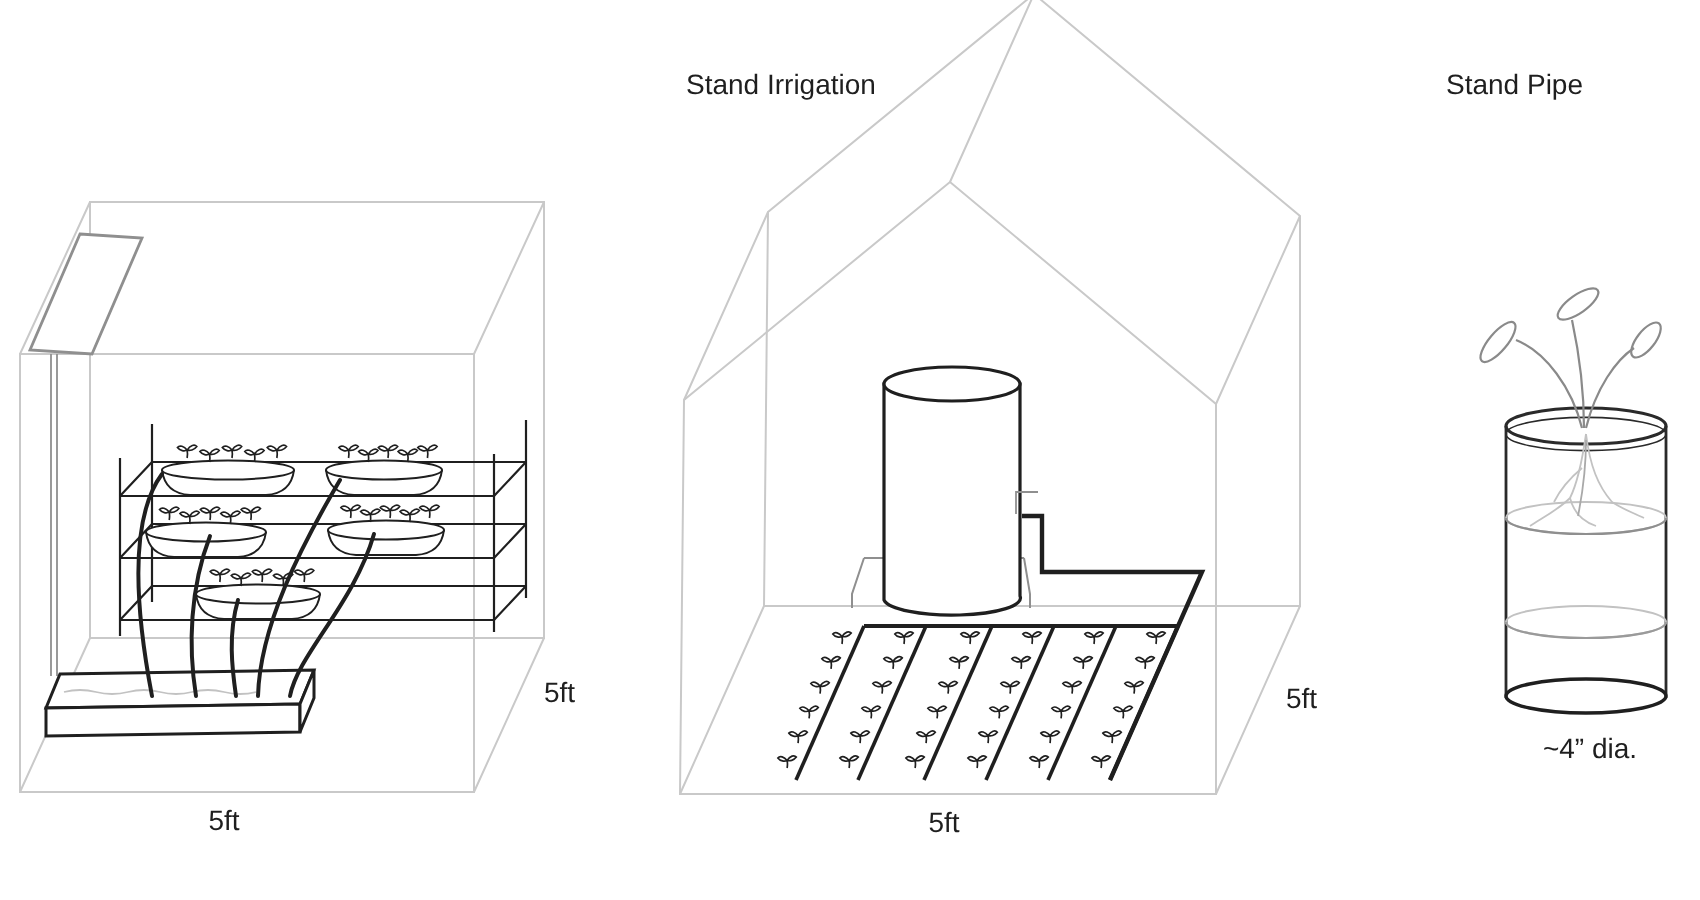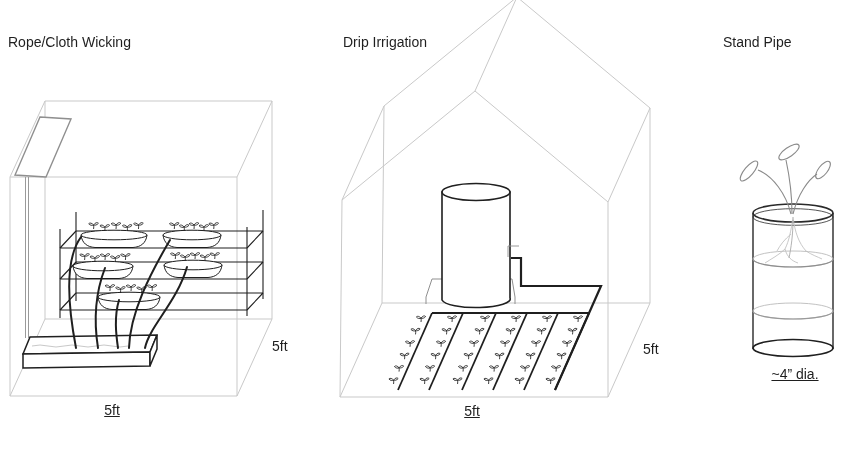--- a/index.html
+++ b/index.html
@@ -1,33 +1,32 @@
 <!DOCTYPE html>
 <html><head>
 <meta charset="utf-8">
 <style>
   html,body{margin:0;padding:0;background:#ffffff;}
   .stage{position:relative;width:850px;height:450px;overflow:hidden;
          font-family:"Liberation Sans",sans-serif;background:#ffffff;}
   .lbl{position:absolute;font-size:14px;color:#1f1f1f;line-height:1.15;white-space:nowrap;}
-  .ctr{text-align:center;text-decoration:underline;}
+  .ctr{text-align:center;}
   svg{position:absolute;top:0;}
   .frame{stroke:#c9c9c9;fill:none;stroke-width:1;}
   .ink{stroke:#1f1f1f;fill:none;}
   .mid{stroke:#8f8f8f;fill:none;}
   .lite{stroke:#c2c2c2;fill:none;}
   .wfill{fill:#ffffff;}
 </style>
 </head>
 <body>
 
 <div class="stage">
 
-  <div class="lbl" style="left:8px;top:34px">Rope/Cloth Wicking</div>
-  <div class="lbl" style="left:343px;top:34px">Drip Irrigation</div>
+  <div class="lbl" style="left:343px;top:34px">Stand Irrigation</div>
   <div class="lbl" style="left:723px;top:34px">Stand Pipe</div>
 
   <div class="lbl ctr" style="left:92px;top:402px;width:40px">5ft</div>
   <div class="lbl" style="left:272px;top:338px">5ft</div>
   <div class="lbl ctr" style="left:452px;top:403px;width:40px">5ft</div>
   <div class="lbl" style="left:643px;top:341px">5ft</div>
   <div class="lbl ctr" style="left:755px;top:366px;width:80px">~4” dia.</div>
 
   <svg style="left:0" width="300" height="450" viewBox="0 0 300 450">
     <g class="frame">

